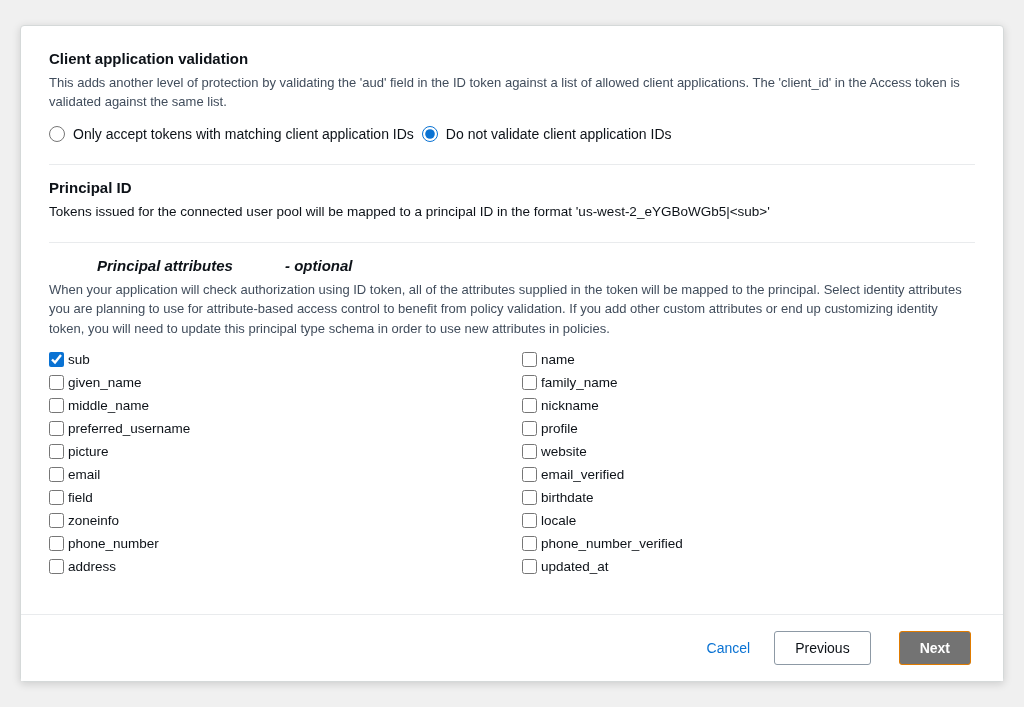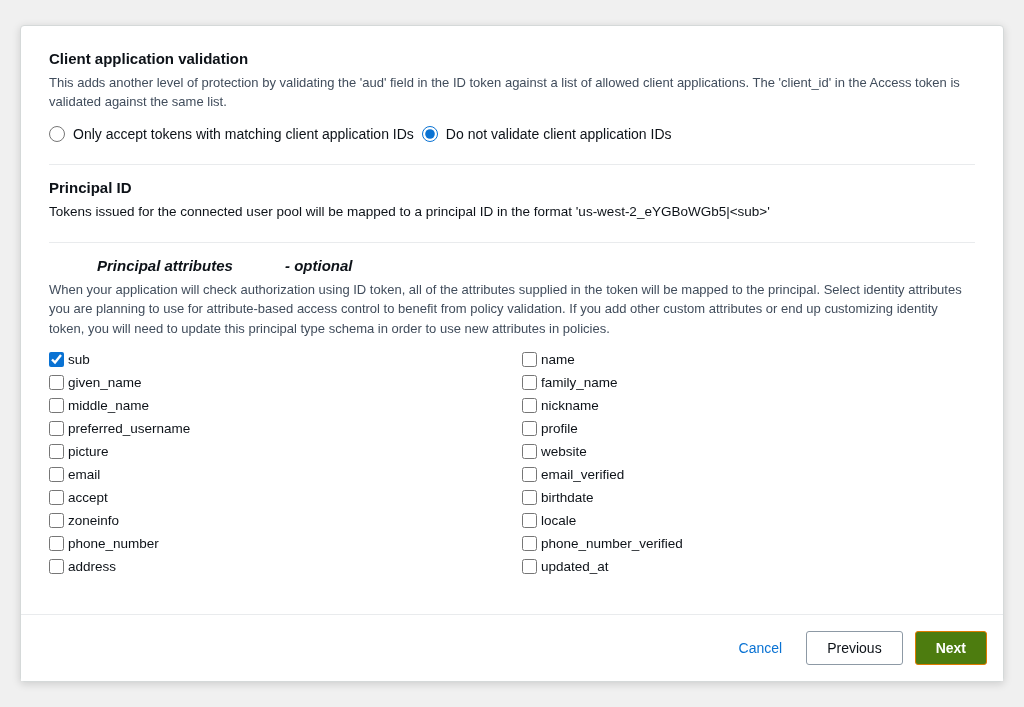--- a/index.html
+++ b/index.html
@@ -101,21 +101,21 @@
       cursor: pointer;
     }
     .checkbox-item input[type="checkbox"] {
       accent-color: #0972d3;
       width: 15px;
       height: 15px;
       cursor: pointer;
     }
     .modal-footer {
       border-top: 1px solid #e9ebed;
-      padding: 16px 16px;
+      padding: 16px 32px;
       display: flex;
       justify-content: flex-end;
       align-items: center;
       gap: 12px;
       background: #fff;
     }
     .btn {
       padding: 8px 20px;
       font-size: 14px;
       border-radius: 3px;
@@ -131,24 +131,25 @@
       font-size: 14px;
       font-family: inherit;
       padding: 8px 12px;
     }
     .btn-previous {
       background: #fff;
       border: 1px solid #8d99a5;
       color: #0d1218;
     }
     .btn-next {
-      background: #4d7c0f;
+      background: #737373;
       border: 1px solid #e07b00;
       color: #fff;
       font-weight: 600;
+      margin-left: 16px;
     }
   </style>
 </head>
 <body>
 
 <div class="modal-container">
   <div class="modal-body">
 
     <div class="section">
       <div class="section-title">Client application validation</div>
@@ -255,21 +256,21 @@
         <div>
           <label class="checkbox-item">
             <input type="checkbox" style="">
             <span>email_verified</span>
           </label>
         </div>
 
         <div>
           <label class="checkbox-item">
             <input type="checkbox" style="">
-            <span>accept</span>
+            <span>field</span>
           </label>
         </div>
         <div>
           <label class="checkbox-item">
             <input type="checkbox" style="">
             <span>birthdate</span>
           </label>
         </div>
 
         <div>

